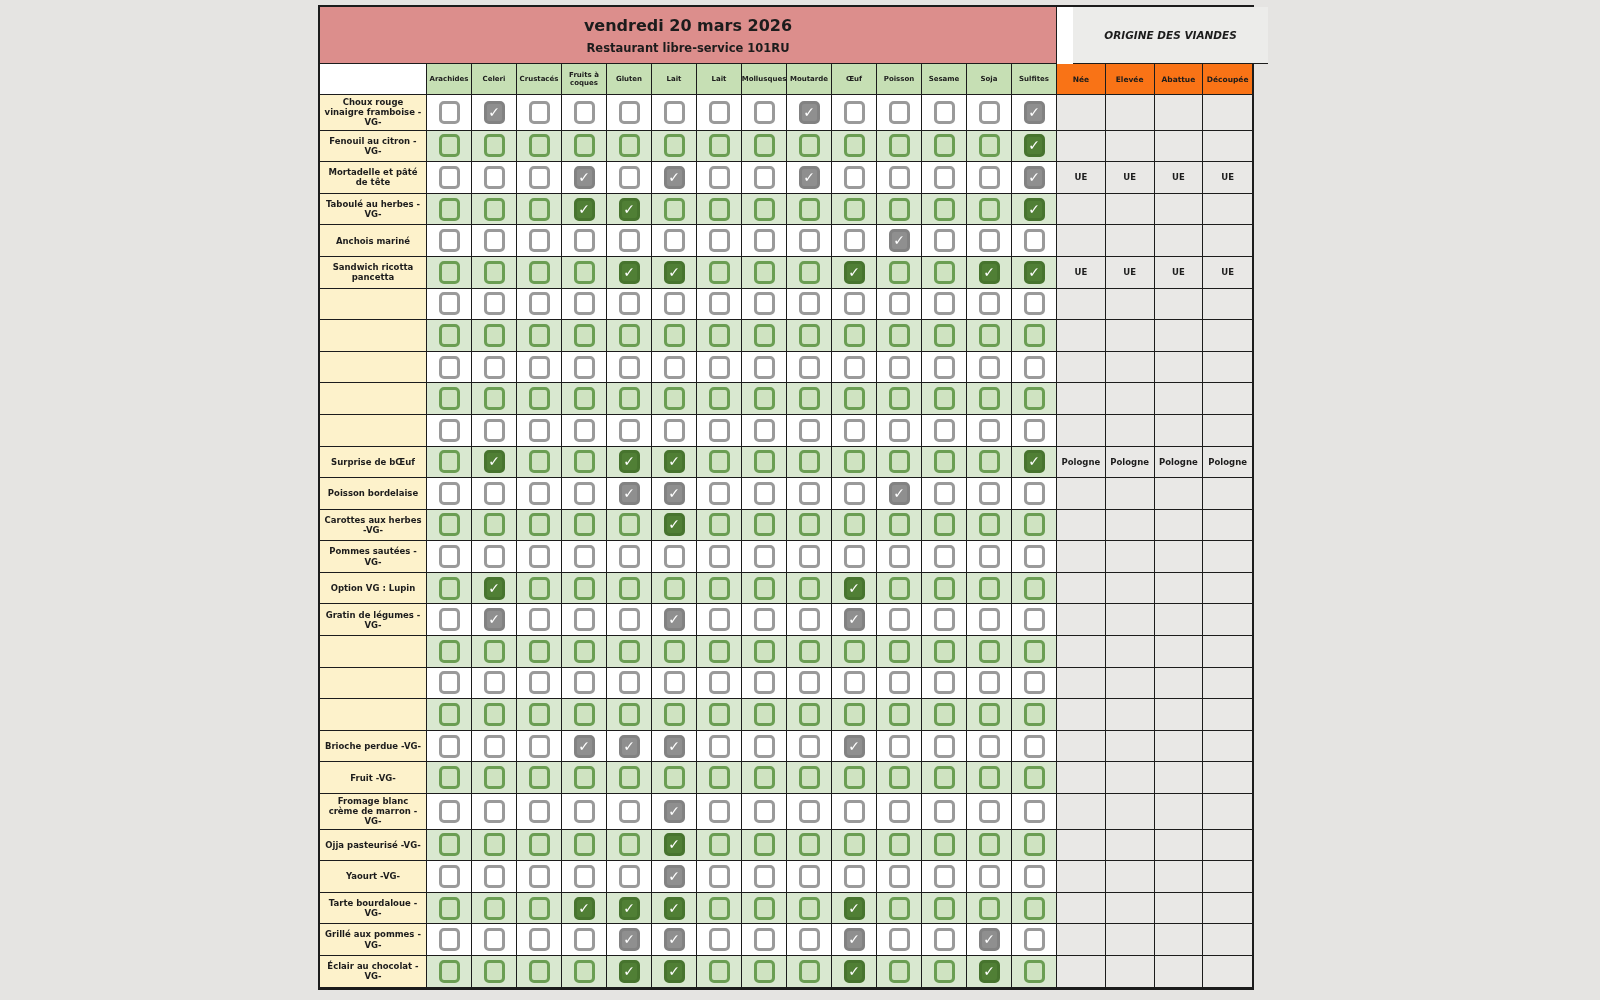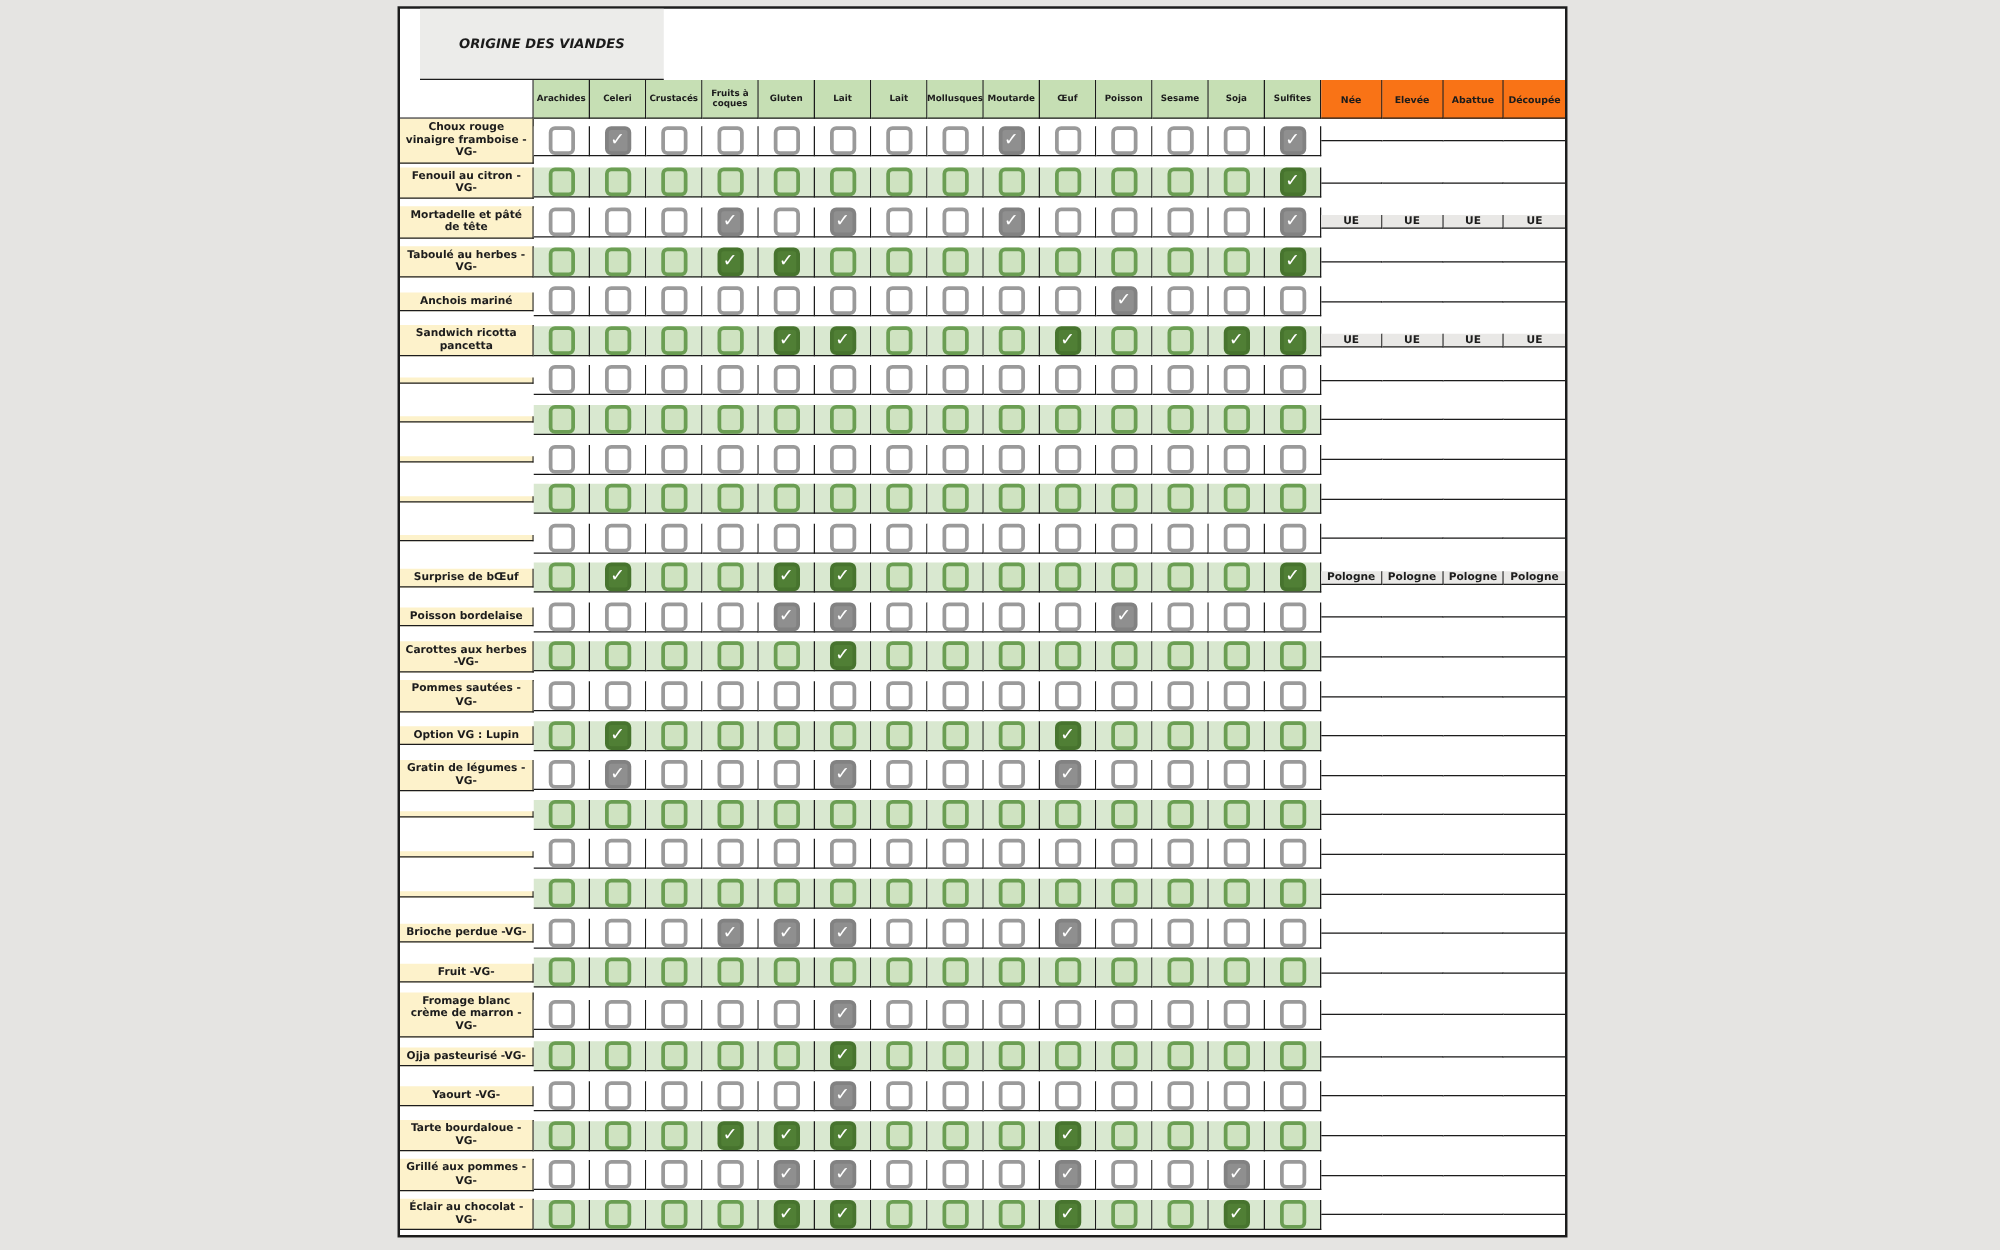--- a/index.html
+++ b/index.html
@@ -35,21 +35,21 @@
   }
 
   
   .subhdr{display:flex;}
   .subhdr .c{height:31px;display:flex;align-items:center;justify-content:center;text-align:center;}
   .corner{background:#ffffff;}
   .col-head{background:#c6dfb4;font-size:7px;font-weight:bold;line-height:1.2;padding:0 1px;}
   .origin-col-head{background:#f97316;font-size:7.5px;font-weight:bold;}
 
   
-  .row{display:flex;min-height:31.6px;align-items:center;}
+  .row{display:flex;min-height:31.6px;}
   .label-cell{
     background:#fdf2cb;display:flex;align-items:center;justify-content:center;text-align:center;
     font-size:8.5px;font-weight:bold;line-height:1.2;padding:2px 2px;
   }
   .al-cell{display:flex;align-items:center;justify-content:center;}
   .row.white .al-cell{background:#ffffff;}
   .row.green .al-cell{background:#d9e8d0;}
   .or-cell{
     background:#e9e8e6;display:flex;align-items:center;justify-content:center;
     font-size:8.5px;font-weight:bold;
@@ -66,20 +66,24 @@
   .cb-on-gray{border-color:#828282;background:#8f8f8f;}
   .cb-on-green{border-color:#47742e;background:#507f35;}
   .mark{color:#ffffff;font-size:14px;font-weight:bold;line-height:1;margin-top:-1px;}
 </style>
 </head>
 <body>
 
 <div class="sheet">
 
   <div class="hdr-row">
+    <div class="hdr-main">
+      <div class="hdr-date">vendredi 20 mars 2026</div>
+      <div class="hdr-sub">Restaurant libre-service 101RU</div>
+    </div>
     <div class="hdr-origin">ORIGINE DES VIANDES</div>
   </div>
 
   <div class="subhdr" id="subheader">
     <div class="c w-label corner"></div>
 
   <div class="c w-al col-head">Arachides</div>
       <div class="c w-al col-head">Celeri</div>
       <div class="c w-al col-head">Crustacés</div>
       <div class="c w-al col-head">Fruits à coques</div>

